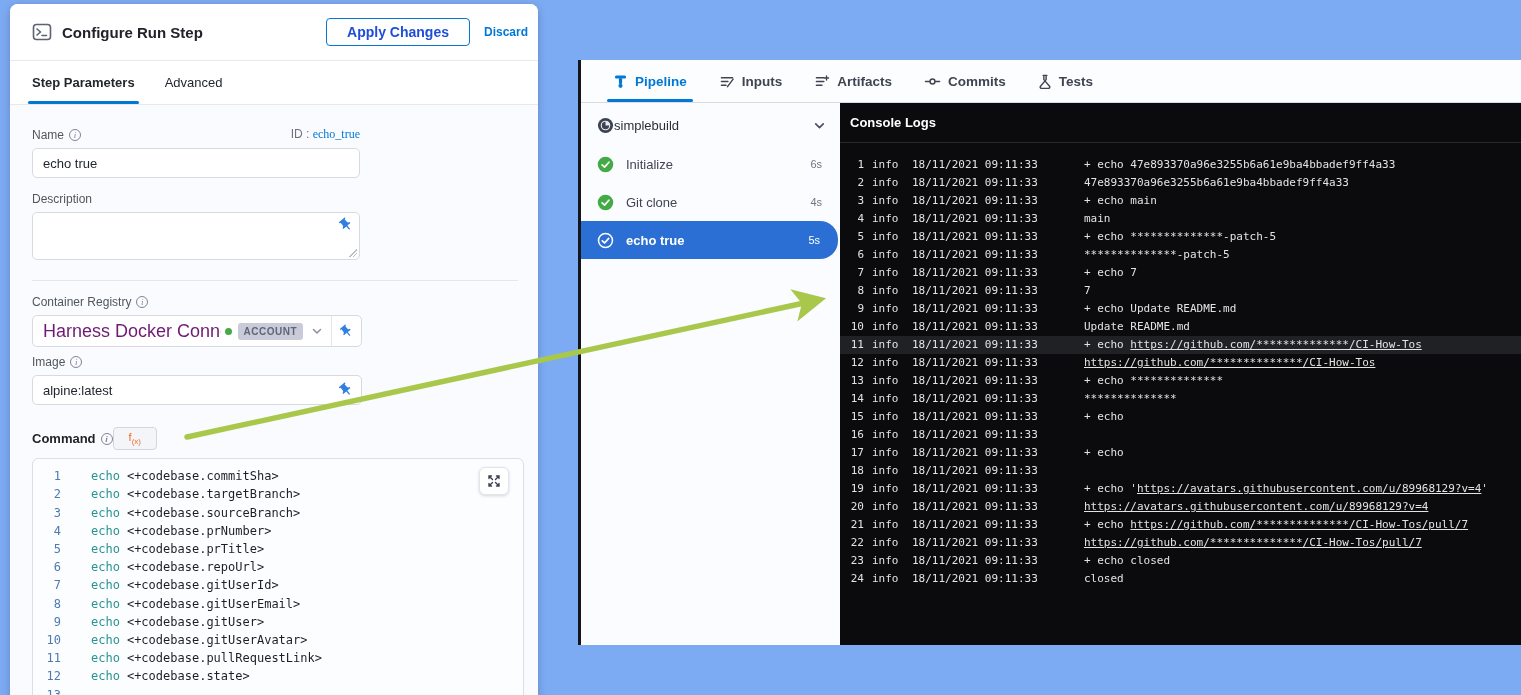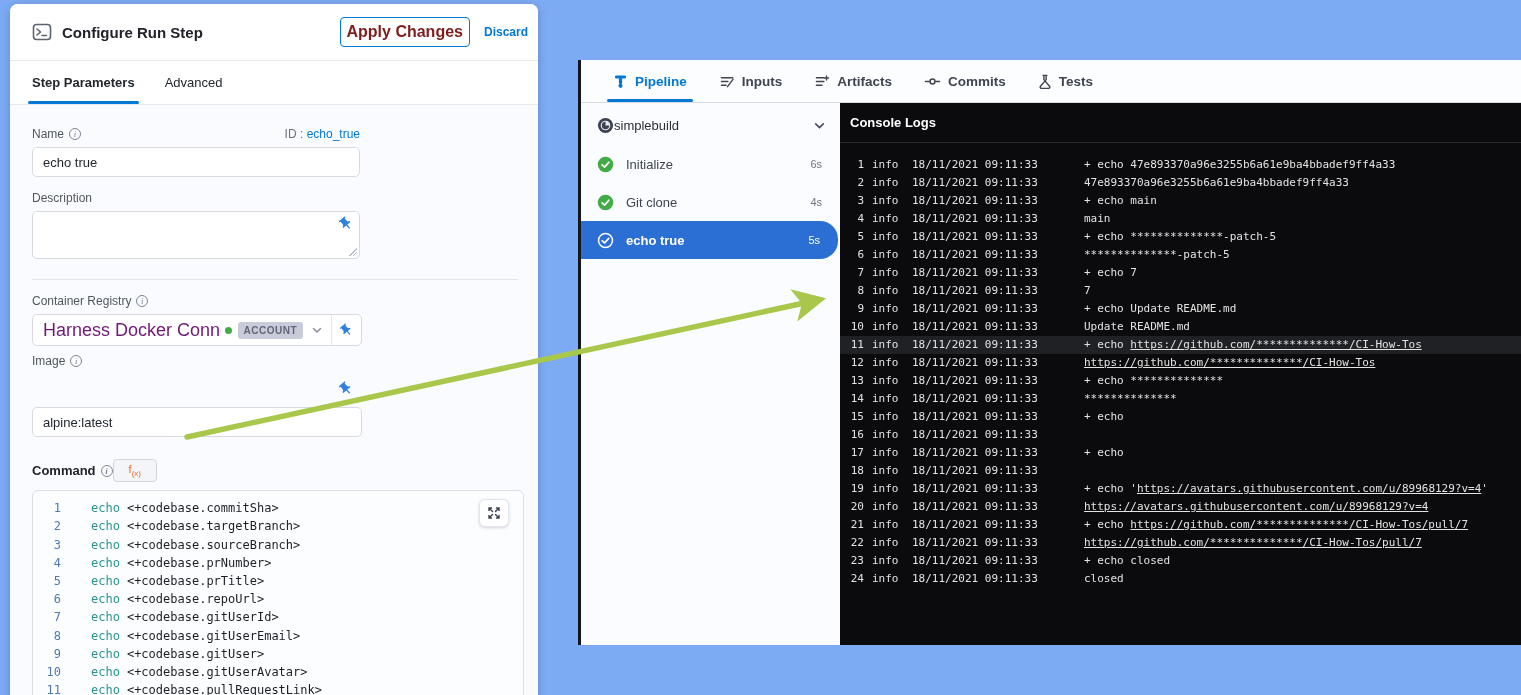--- a/index.html
+++ b/index.html
@@ -6,56 +6,56 @@
   html,body { width:1521px; height:695px; }
   body { font-family:"Liberation Sans", sans-serif; }
   .page { position:relative; width:1521px; height:695px; overflow:hidden; background:#7dabf3; }
 
   
   .left-card { position:absolute; left:10px; top:4px; width:528px; height:700px;
     background:#fff; border-radius:8px; box-shadow:0 2px 8px rgba(20,30,60,.25); z-index:2; overflow:hidden; }
   .card-header { display:flex; align-items:center; height:57px; padding:0 10px 0 22px; border-bottom:1px solid #e8e9ef; background:#fff; }
   .run-step-icon { width:20px; height:20px; margin-right:10px; flex:none; }
   .card-title { font-size:15px; font-weight:700; color:#22222a; flex:1; }
-  .btn-apply { background:#fff; border:1px solid #0278d5; color:#7f1d1d; font-size:16px; font-weight:600;
-    border-radius:4px; padding:5px 6px; cursor:pointer; font-family:inherit; }
+  .btn-apply { background:#fff; border:1px solid #0278d5; color:#1d4ed8; font-size:14px; font-weight:600;
+    border-radius:4px; padding:5px 20px; cursor:pointer; font-family:inherit; }
   .link-discard { color:#0278d5; font-size:12px; font-weight:600; margin-left:14px; cursor:pointer; white-space:nowrap; }
   .card-tabs { display:flex; gap:30px; padding:0 22px; height:44px; align-items:center; border-bottom:1px solid #e8e9ef; background:#fff; }
   .card-tab { position:relative; font-size:13px; color:#22272d; height:100%; display:flex; align-items:center; cursor:pointer; }
   .card-tab.active { font-weight:700; }
   .card-tab.active::after { content:""; position:absolute; left:-4px; right:-4px; bottom:0; height:3px; background:#0278d5; border-radius:2px; }
   .card-body { background:#fafbfe; padding:14px 22px 0 22px; height:calc(100% - 101px); position:relative; }
 
   .lbl-row { display:flex; align-items:center; margin-top:8px; margin-bottom:6px; width:328px; }
   .f-label { font-size:12px; color:#50575f; display:flex; align-items:center; gap:5px; }
   .info-icon { width:12px; height:12px; border:1px solid #7d8598; border-radius:50%; color:#7d8598;
     font-size:9px; line-height:11px; text-align:center; font-family:"Liberation Serif", serif; font-style:italic; flex:none; }
   .id-right { margin-left:auto; font-size:12px; color:#6b7280; }
-  .id-right .id-val { color:#0278d5; }
+  .id-right .id-val { color:#0278d5;font-family:Liberation Serif, serif; }
   .text-input { width:328px; height:30px; background:#fff; border:1px solid #d9dae1; border-radius:5px;
     padding:0 10px; font-size:13px; color:#22272d; font-family:inherit; }
   .desc-wrap { position:relative; width:328px; height:48px; margin-bottom:4px; }
   .desc-area { width:100%; height:100%; background:#fff; border:1px solid #d9dae1; border-radius:5px; resize:none;
     font-family:inherit; font-size:13px; padding:6px 10px; color:#22272d; }
   .pin-icon { position:absolute; top:5px; right:6px; width:16px; height:16px; }
   .resize-glyph { position:absolute; right:3px; bottom:3px; width:8px; height:8px;
     background:linear-gradient(135deg, transparent 50%, #b8bcc6 50%, #b8bcc6 58%, transparent 58%, transparent 72%, #b8bcc6 72%, #b8bcc6 80%, transparent 80%); }
   .hr-divider { border:none; border-top:1px solid #e4e6ec; margin:20px 0 14px 0; width:486px; }
 
   .select-box { position:relative; display:flex; align-items:center; width:330px; height:32px; background:#fff;
     border:1px solid #d9dae1; border-radius:5px; padding:0 38px 0 10px; margin-bottom:4px; }
   .select-box .sel-text { font-size:18px; color:#701a75; flex:1; white-space:nowrap; overflow:hidden; }
   .green-dot { width:7px; height:7px; border-radius:50%; background:#42ab45; margin:0 6px 0 4px; flex:none; }
   .scope-badge { background:#c9cbd8; color:#5f6579; font-size:10px; font-weight:700; letter-spacing:.5px;
     border-radius:3px; padding:3px 6px; flex:none; }
   .chev-sm { width:12px; height:12px; margin-left:8px; flex:none; }
   .pin-slot { position:absolute; right:0; top:0; bottom:0; width:30px; border-left:1px solid #e4e6ec;
     display:flex; align-items:center; justify-content:center; border-radius:0 5px 5px 0; }
   .input-with-pin { position:relative; width:330px; margin-bottom:4px; }
-  .input-with-pin .text-input { width:100%; padding-right:36px;margin-top:33px; }
+  .input-with-pin .text-input { width:100%; padding-right:36px; }
   .input-with-pin .pin-abs { position:absolute; right:8px; top:7px; width:16px; height:16px; }
 
   .command-row { display:flex; align-items:center; margin-top:22px; margin-bottom:8px; }
   .command-lbl { font-size:13px; font-weight:700; color:#22222a; display:flex; align-items:center; gap:5px; }
   .fx-btn { border:1px solid #d4d6de; background:#f4f5f9; border-radius:4px; padding:3px 15px;
     color:#f06b2d; font-size:11px; cursor:pointer; font-family:inherit; }
   .fx-btn sub { font-size:8px; }
 
   .code-editor { position:relative; width:492px; height:260px; background:#fcfdff; border:1px solid #dcdee6;
     border-radius:6px; padding-top:8px; font-family:"DejaVu Sans Mono", monospace; font-size:12px; overflow:hidden; }

